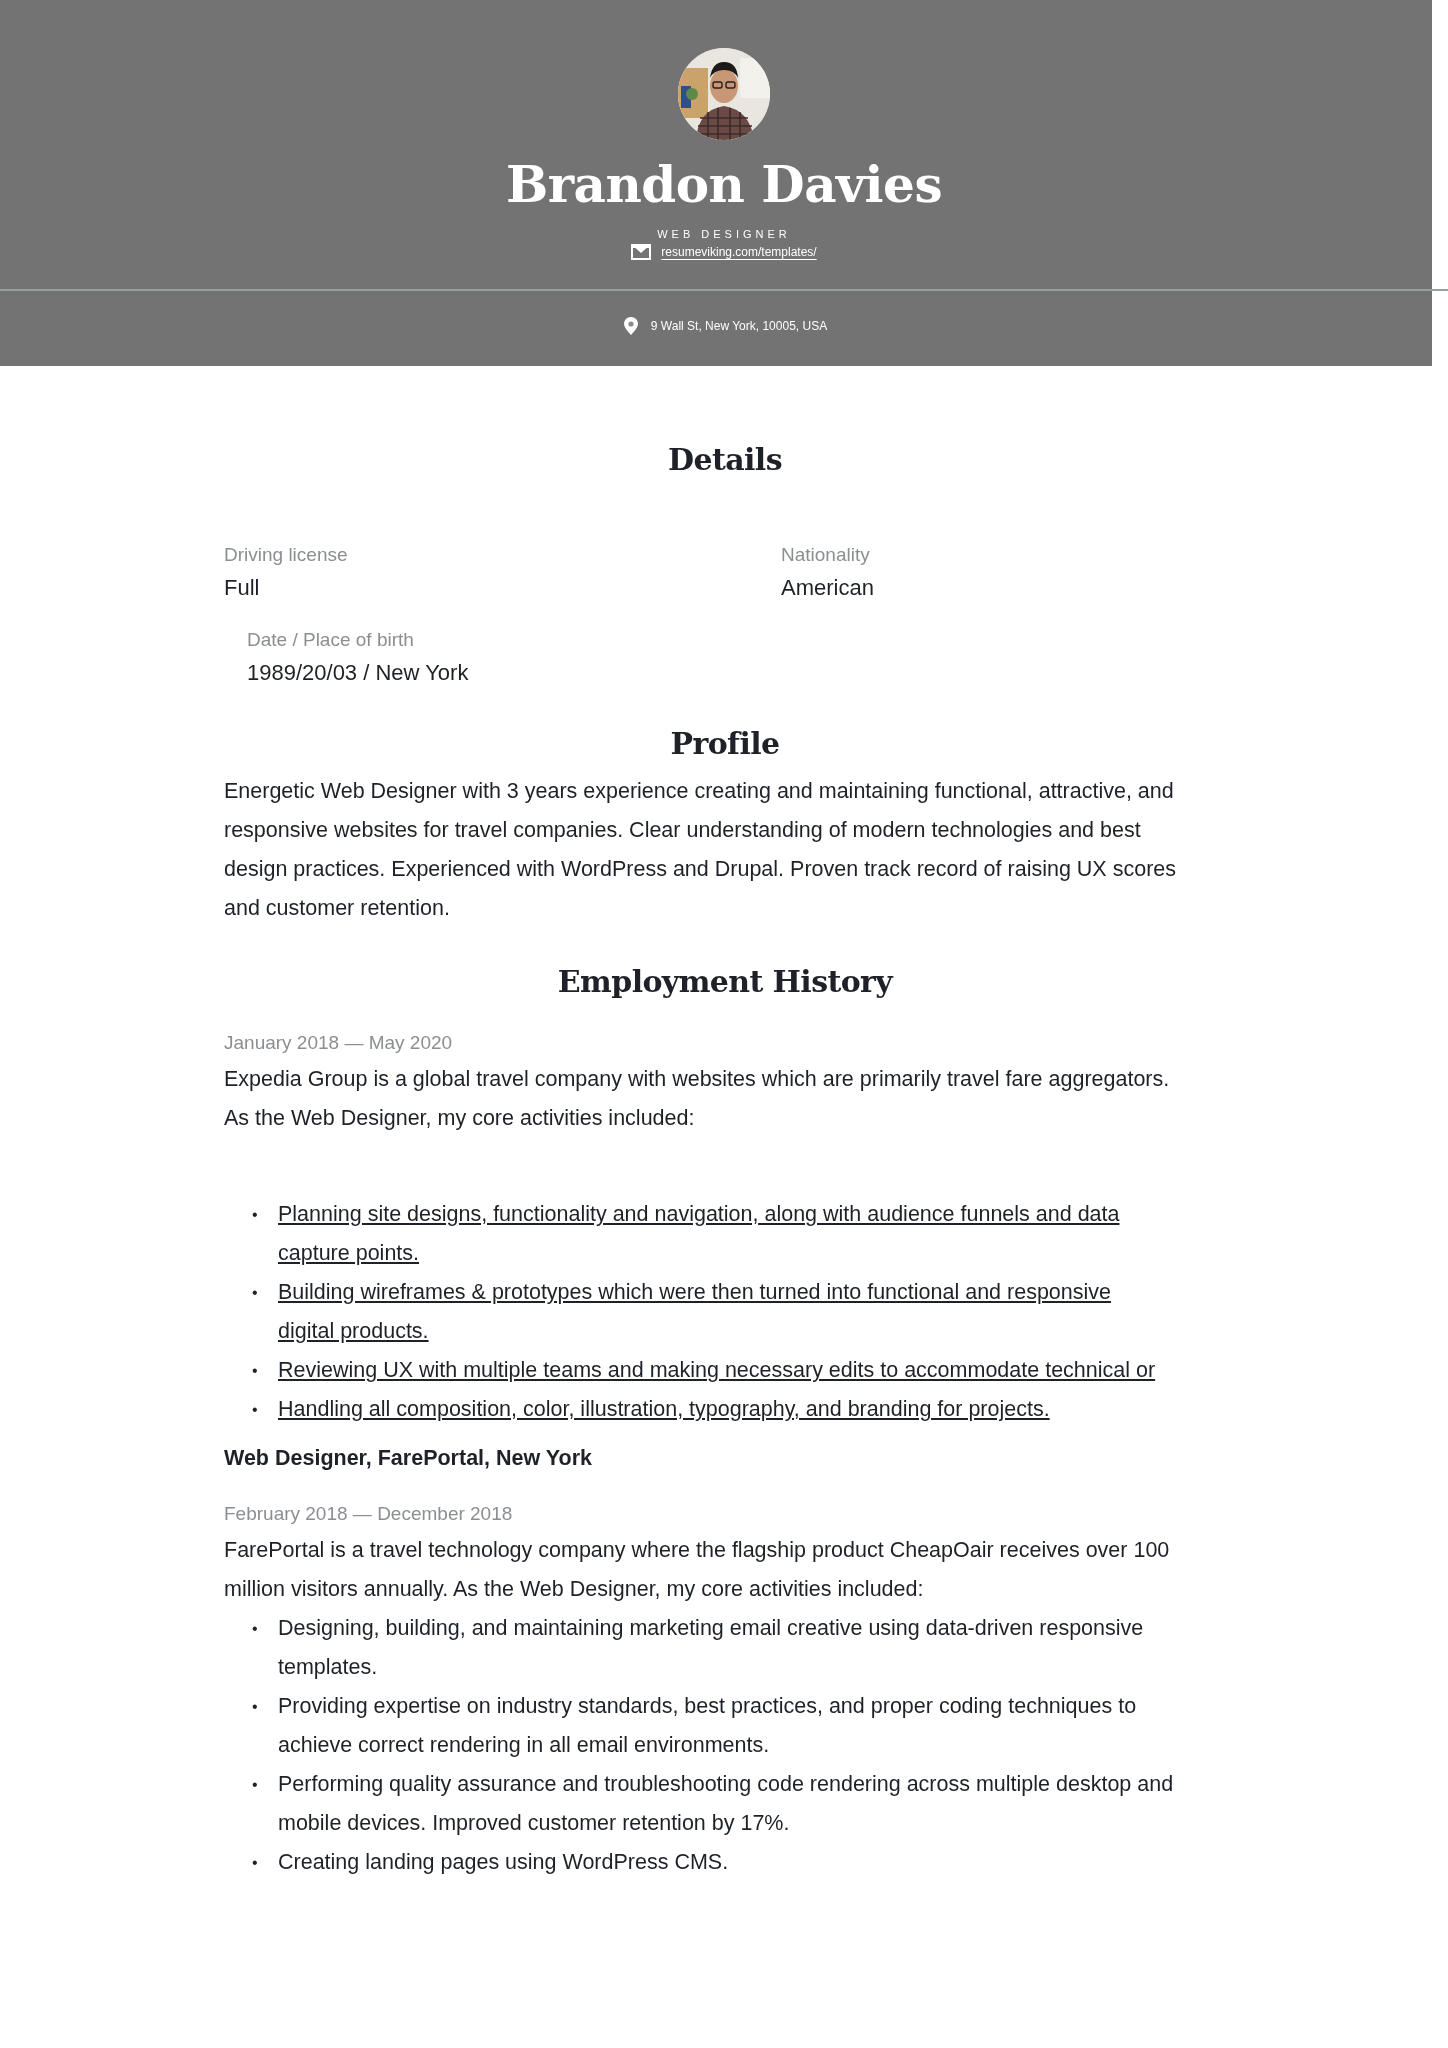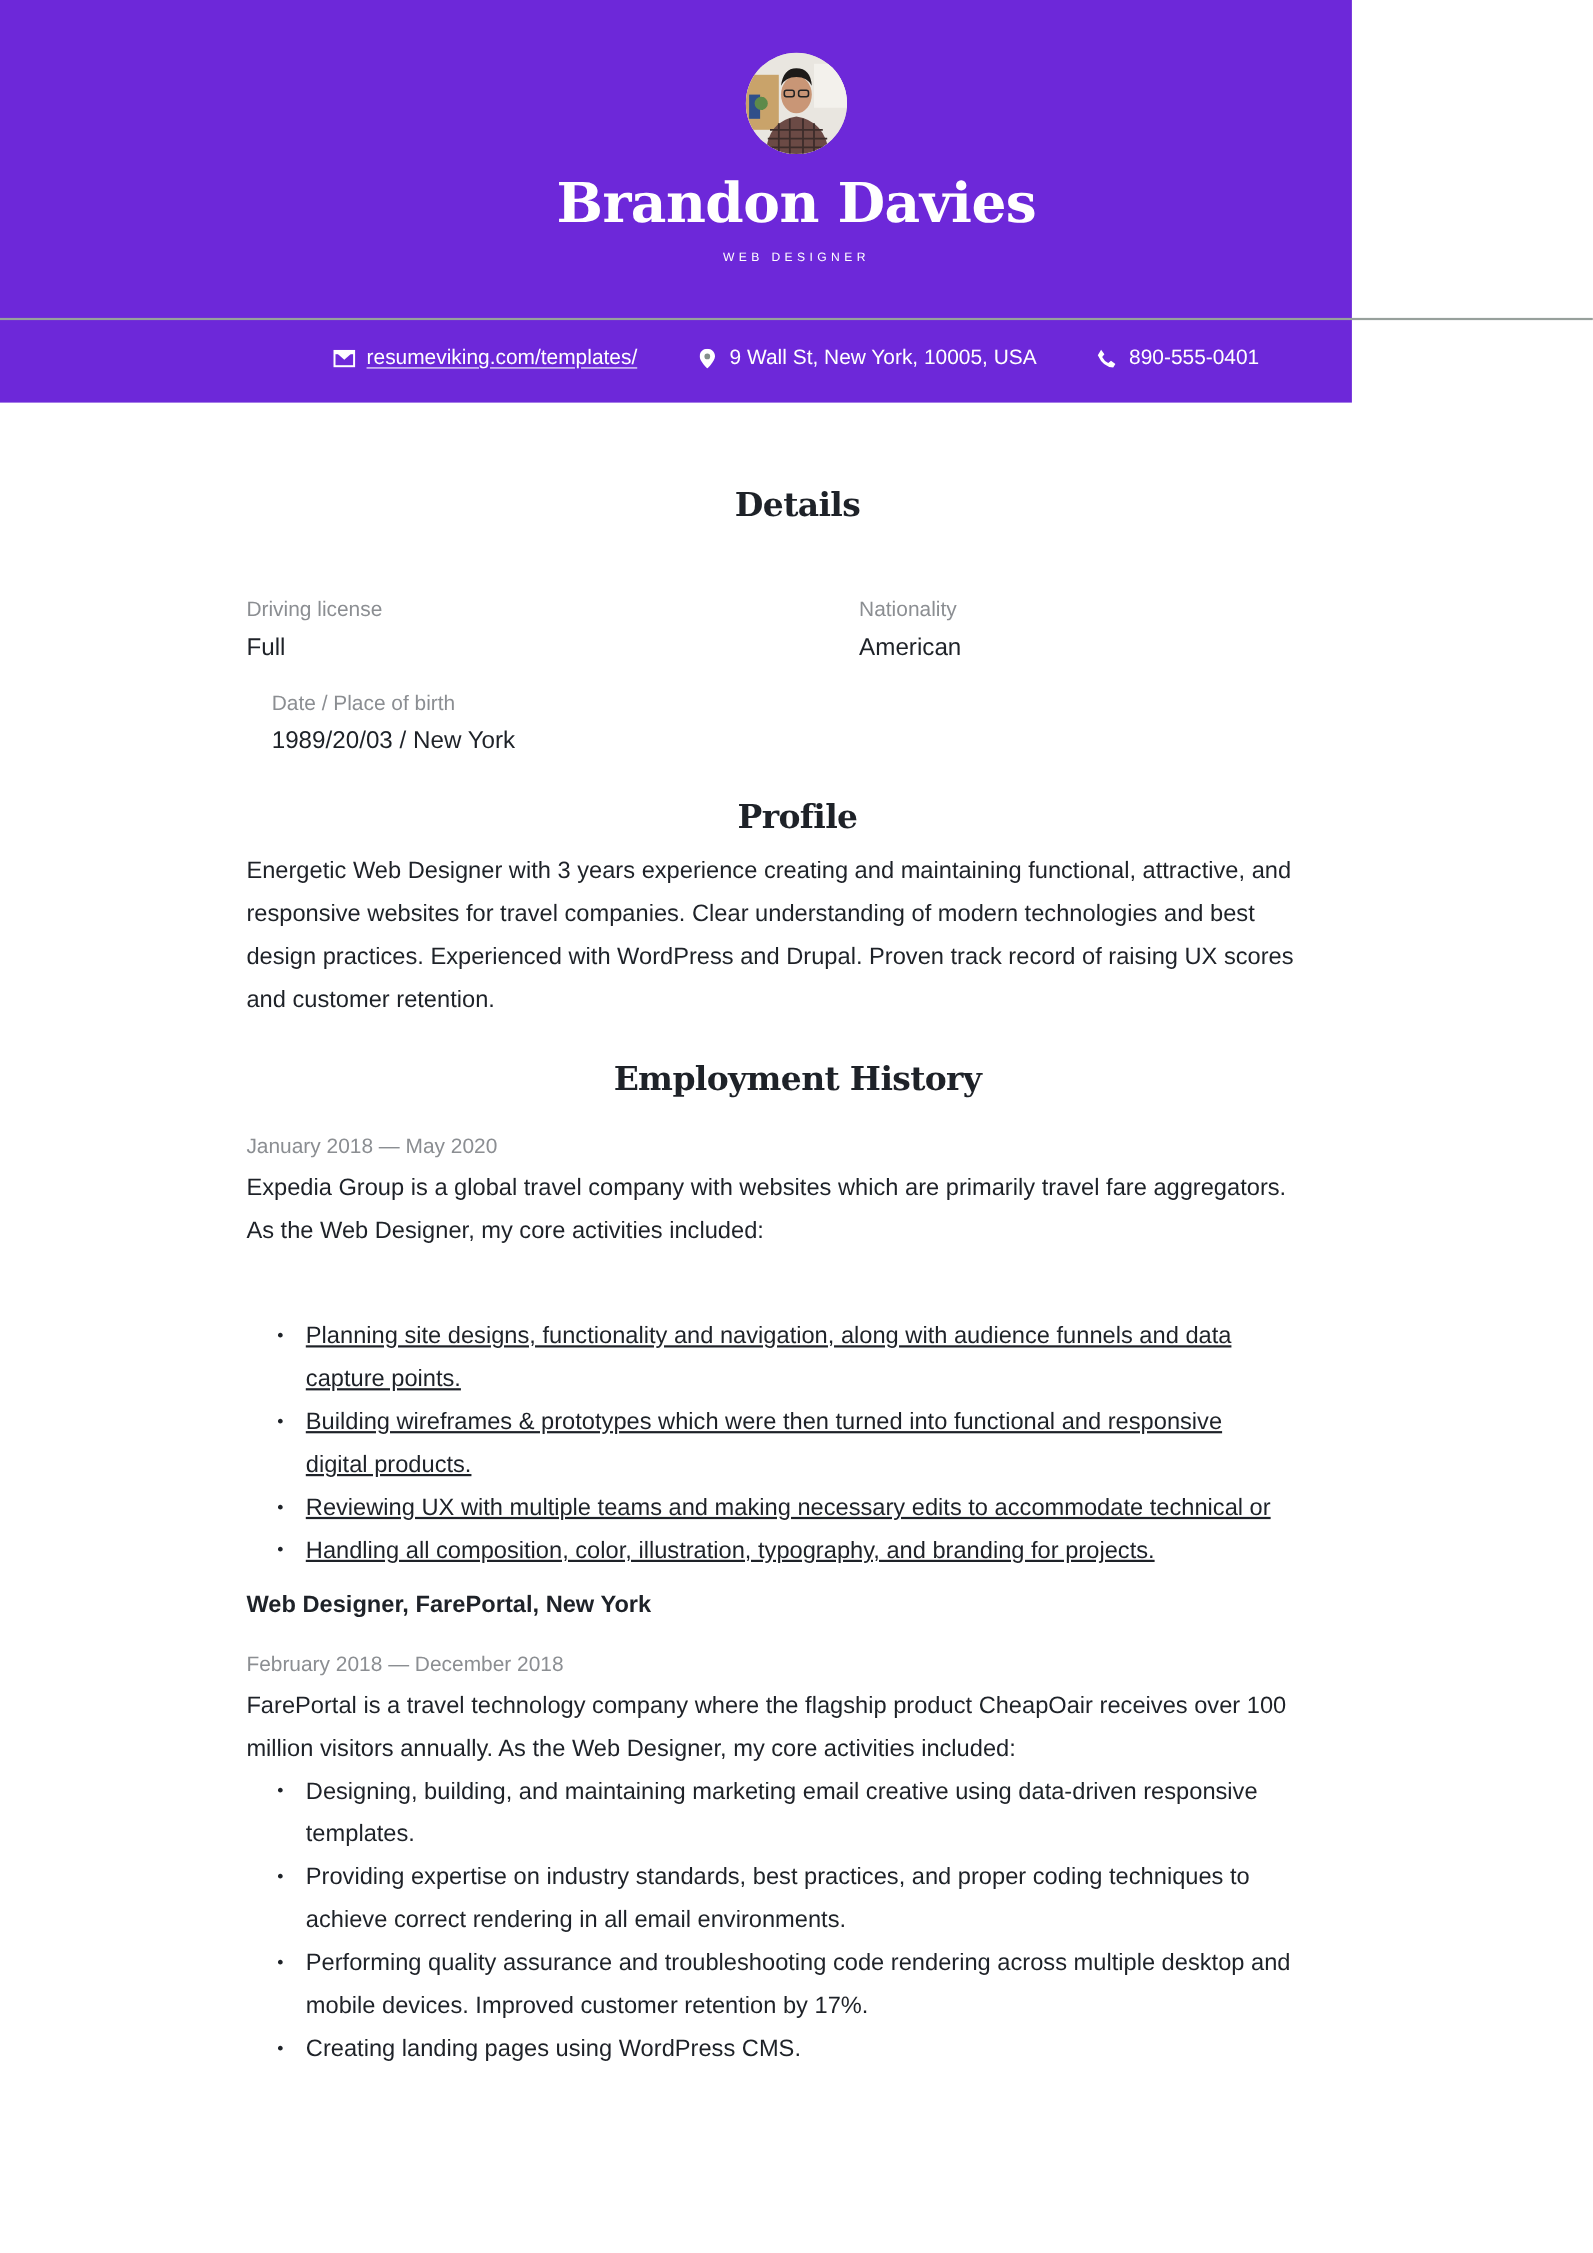--- a/index.html
+++ b/index.html
@@ -1,21 +1,21 @@
 <!DOCTYPE html>
 <html><head>
   <meta charset="utf-8">
   <style>
     * { box-sizing: border-box; margin: 0; padding: 0; }
     html, body { width: 1448px; height: 2048px; background: #ffffff; overflow: hidden; }
     body { font-family: "DejaVu Sans", "Liberation Sans", sans-serif; color: #1e2228; }
 
     .header {
-      position: absolute; left: 0; top: 0; width: 1229px; height: 366px;
-      background: #6d28d9;
+      position: absolute; left: 0; top: 0; width: 1432px; height: 366px;
+      background: #737373;
     }
     .header-top { position: absolute; left: 0; top: 0; width: 1448px; height: 289px; }
     .avatar {
       position: absolute; left: 678px; top: 48px; width: 92px; height: 92px;
       border-radius: 50%; overflow: hidden; background: #d8d6d0;
     }
     .avatar svg { width: 92px; height: 92px; display: block; }
     .name {
       position: absolute; left: 0; top: 150px; width: 1448px; text-align: center;
       font-family: "DejaVu Serif", "Liberation Serif", serif; font-weight: bold;
@@ -25,21 +25,21 @@
       position: absolute; left: 0; top: 224px; width: 1448px; text-align: center;
       font-family: "Liberation Sans", sans-serif; font-size: 11px; color: #ffffff;
       letter-spacing: 4px; line-height: 20px;
     }
     .divider {
       position: absolute; left: 0; top: 289px; width: 1448px; height: 2px; background: #97a09c;
     }
     .contacts {
       position: absolute; left: 0; top: 310px; width: 1448px; height: 32px;
       display: flex; justify-content: center; align-items: center; gap: 54px;
-      font-family: "Liberation Sans", sans-serif; font-size: 19px; color: #ffffff;
+      font-family: "Liberation Sans", sans-serif; font-size: 12px; color: #ffffff; flex-direction: column;
     }
     .contact { display: flex; align-items: center; gap: 10px; white-space: nowrap; }
     .contact .icon { width: 20px; height: 20px; display: flex; align-items: center; justify-content: center; }
     .contact .icon svg { display: block; }
     .contact a { color: #ffffff; text-decoration: underline; text-underline-offset: 3px; }
 
     .content {
       position: absolute; left: 224px; top: 440px; width: 1002px;
     }
     .section-title {

